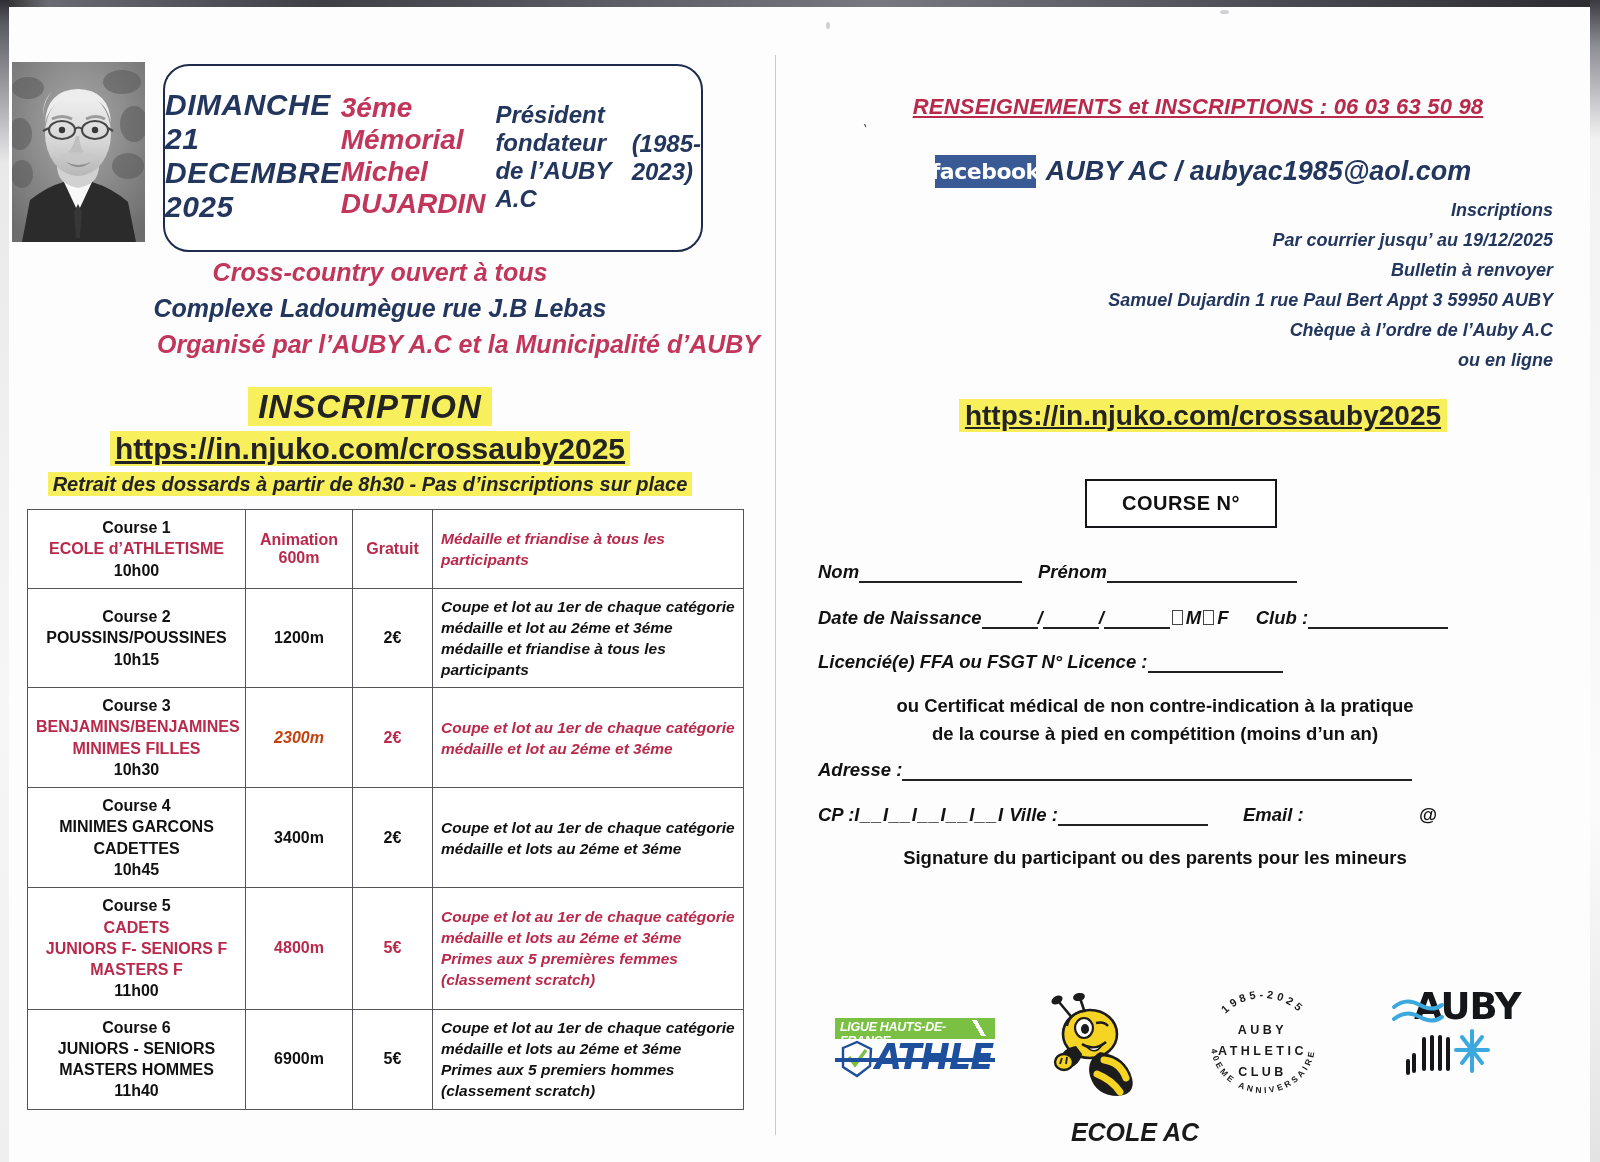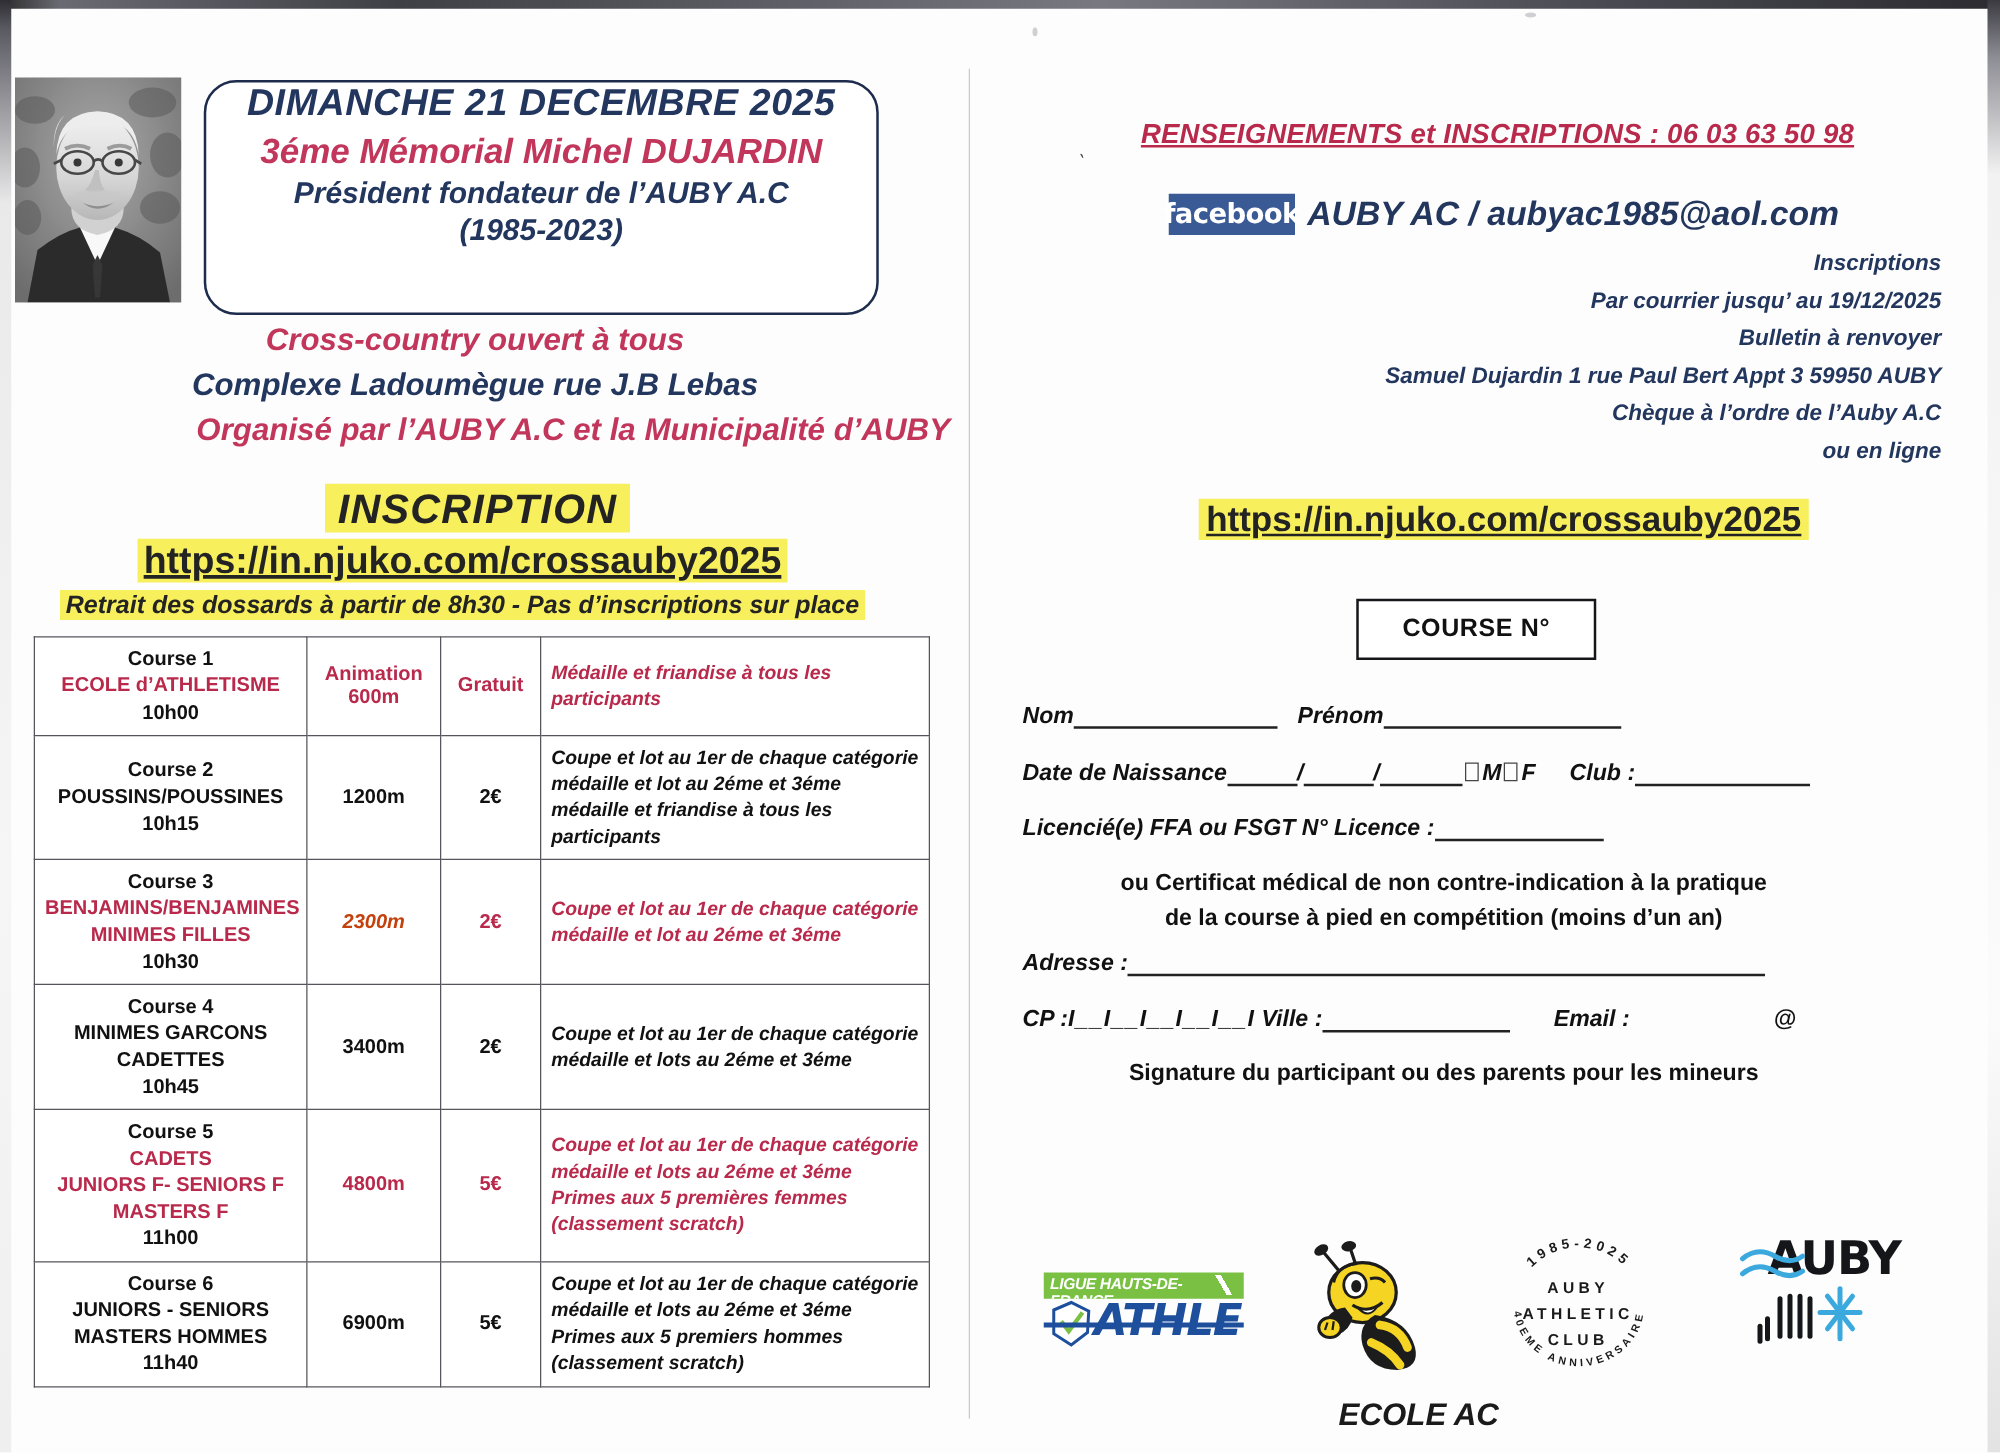--- a/index.html
+++ b/index.html
@@ -22,35 +22,35 @@
 
   
   .left-page{position:absolute;left:0;top:0;width:775px;height:1162px;}
 
   .portrait{position:absolute;left:12px;top:62px;width:133px;height:180px;
     background:#8d8d8d;overflow:hidden;filter:grayscale(1) contrast(1.05);}
   .portrait svg{display:block;}
 
   .title-box{position:absolute;left:163px;top:64px;width:540px;height:188px;
     border:2px solid #1d2c4d;border-radius:26px;box-sizing:border-box;
-    display:flex;flex-direction:column;align-items:center;
+    display:flex;flex-direction:row;align-items:center;justify-content:center;
     background:#ffffff;}
   .t-line1{font-size:30px;font-weight:bold;font-style:italic;color:#22365e;letter-spacing:.5px;margin-bottom:5px;}
   .t-line2{font-size:28px;font-weight:bold;font-style:italic;color:#c1365a;margin-bottom:4px;}
   .t-line3{font-size:24px;font-weight:bold;font-style:italic;color:#22365e;margin-bottom:2px;}
   .t-line4{font-size:24px;font-weight:bold;font-style:italic;color:#22365e;}
 
   .sub1{position:absolute;left:0;top:258px;width:760px;text-align:center;
     font-size:25px;font-weight:bold;font-style:italic;color:#c1365a;}
   .sub2{position:absolute;left:0;top:294px;width:760px;text-align:center;
     font-size:25px;font-weight:bold;font-style:italic;color:#22365e;}
   .sub3{position:absolute;left:0;top:330px;width:760px;text-align:right;
     font-size:25px;font-weight:bold;font-style:italic;color:#c1365a;}
 
-  .insc-title{position:absolute;left:12px;top:388px;width:740px;text-align:center;}
+  .insc-title{position:absolute;left:0;top:388px;width:740px;text-align:center;}
   .insc-title span{font-size:33px;font-weight:bold;font-style:italic;color:#232323;
     background:#f7ef5c;padding:1px 10px;letter-spacing:1px;}
   .insc-url{position:absolute;left:0;top:432px;width:740px;text-align:center;}
   .insc-url span{font-size:30px;font-weight:bold;color:#232323;background:#f7ef5c;
     text-decoration:underline;padding:1px 5px;}
   .insc-note{position:absolute;left:0;top:473px;width:740px;text-align:center;}
   .insc-note span{font-size:20px;font-weight:bold;font-style:italic;color:#232323;
     background:#f7ef5c;padding:1px 5px;}
 
   

